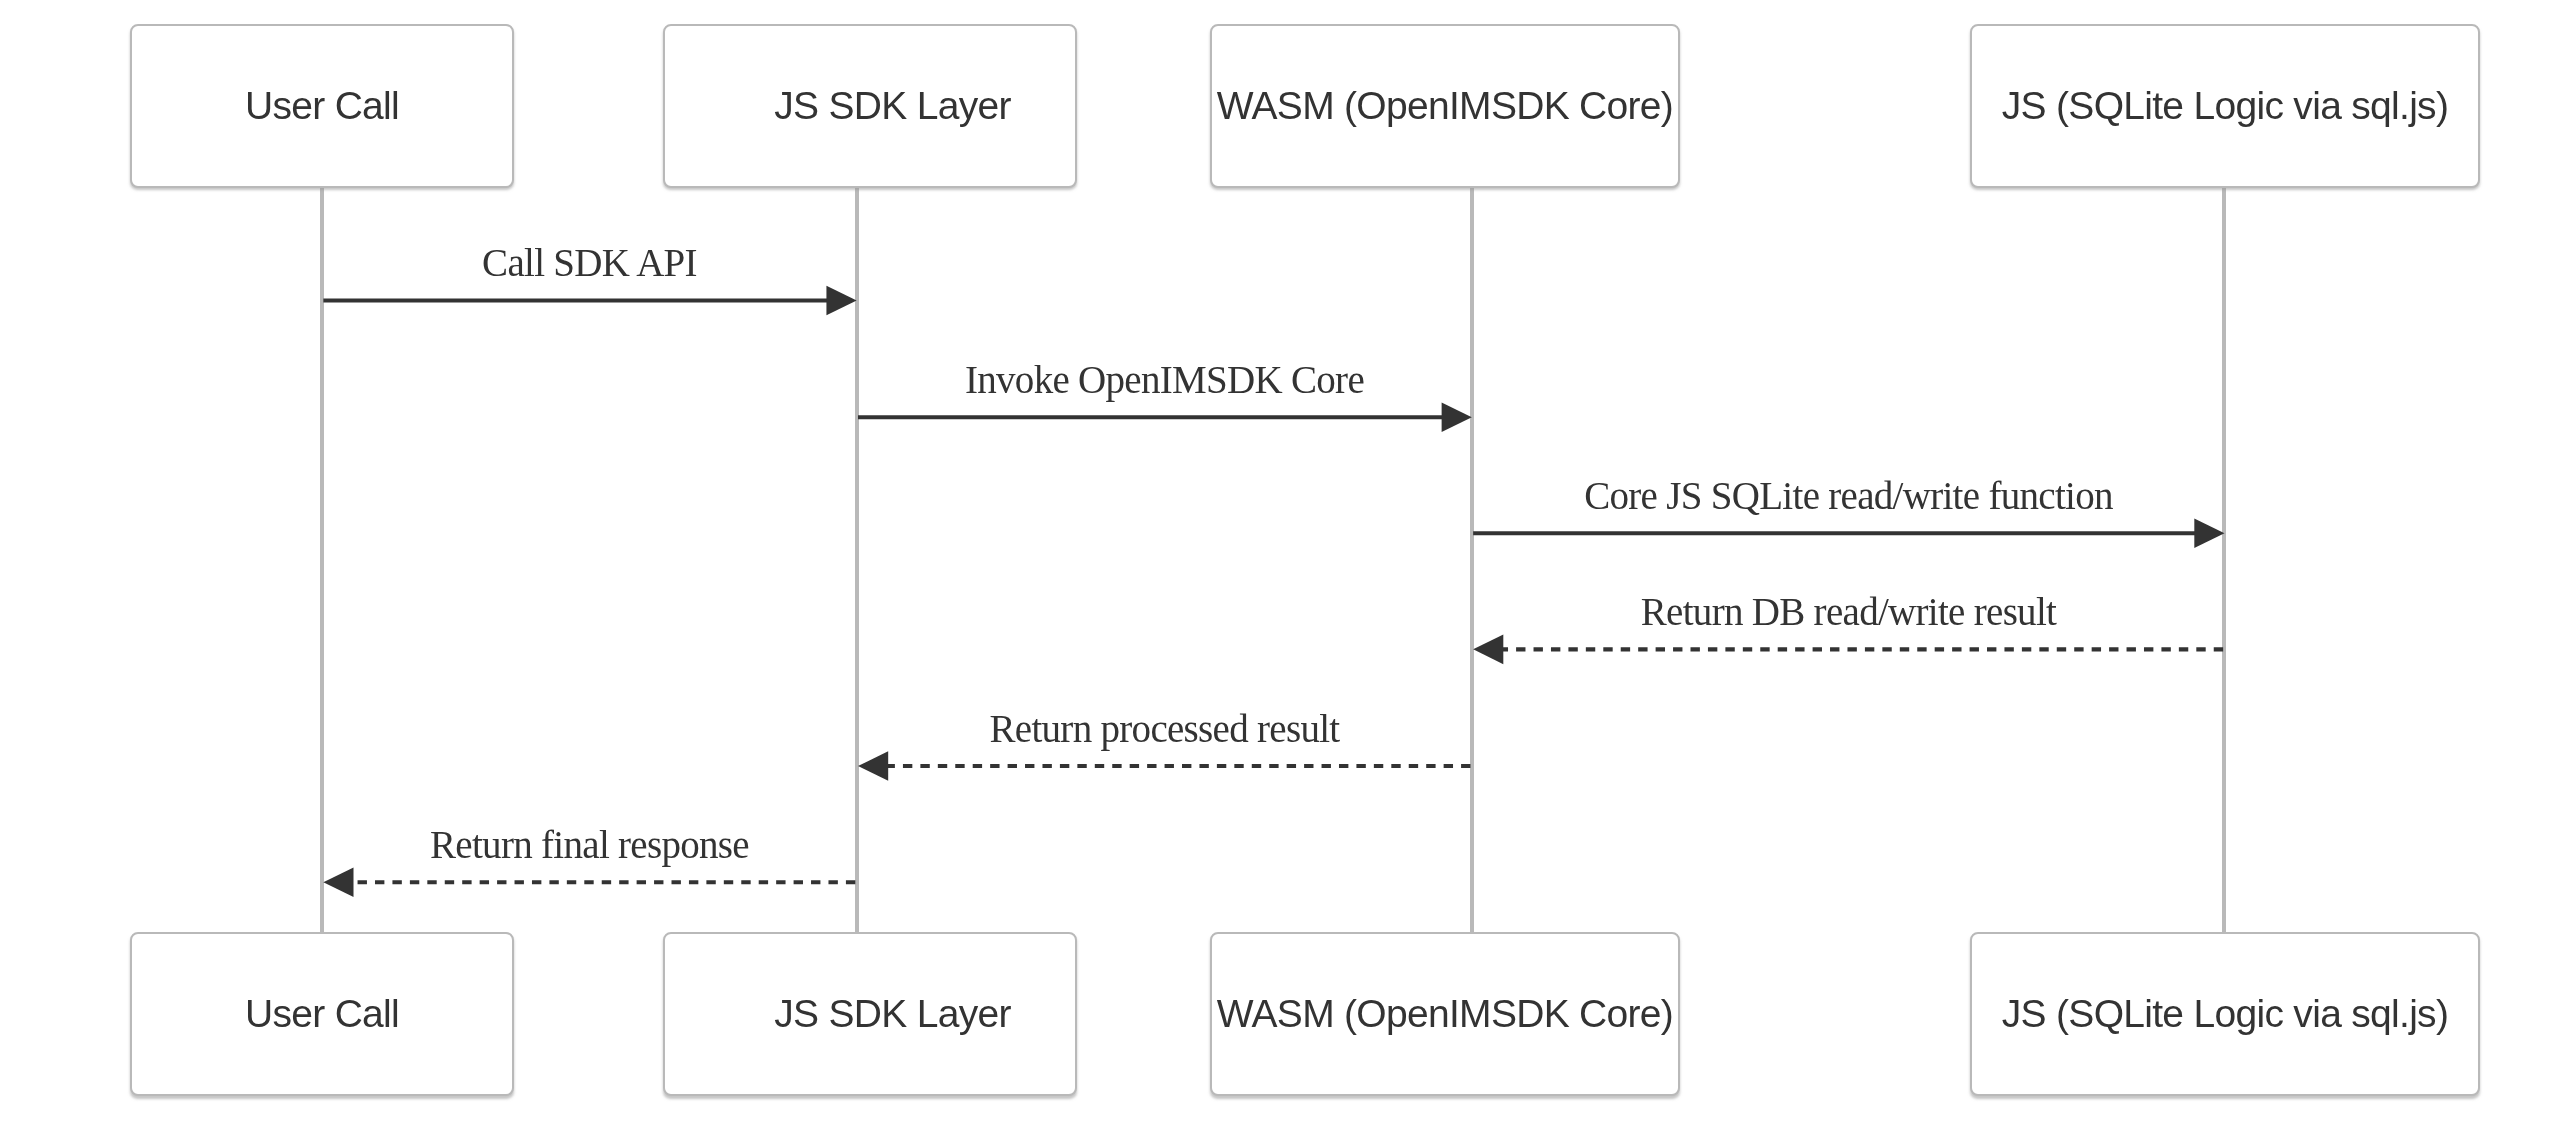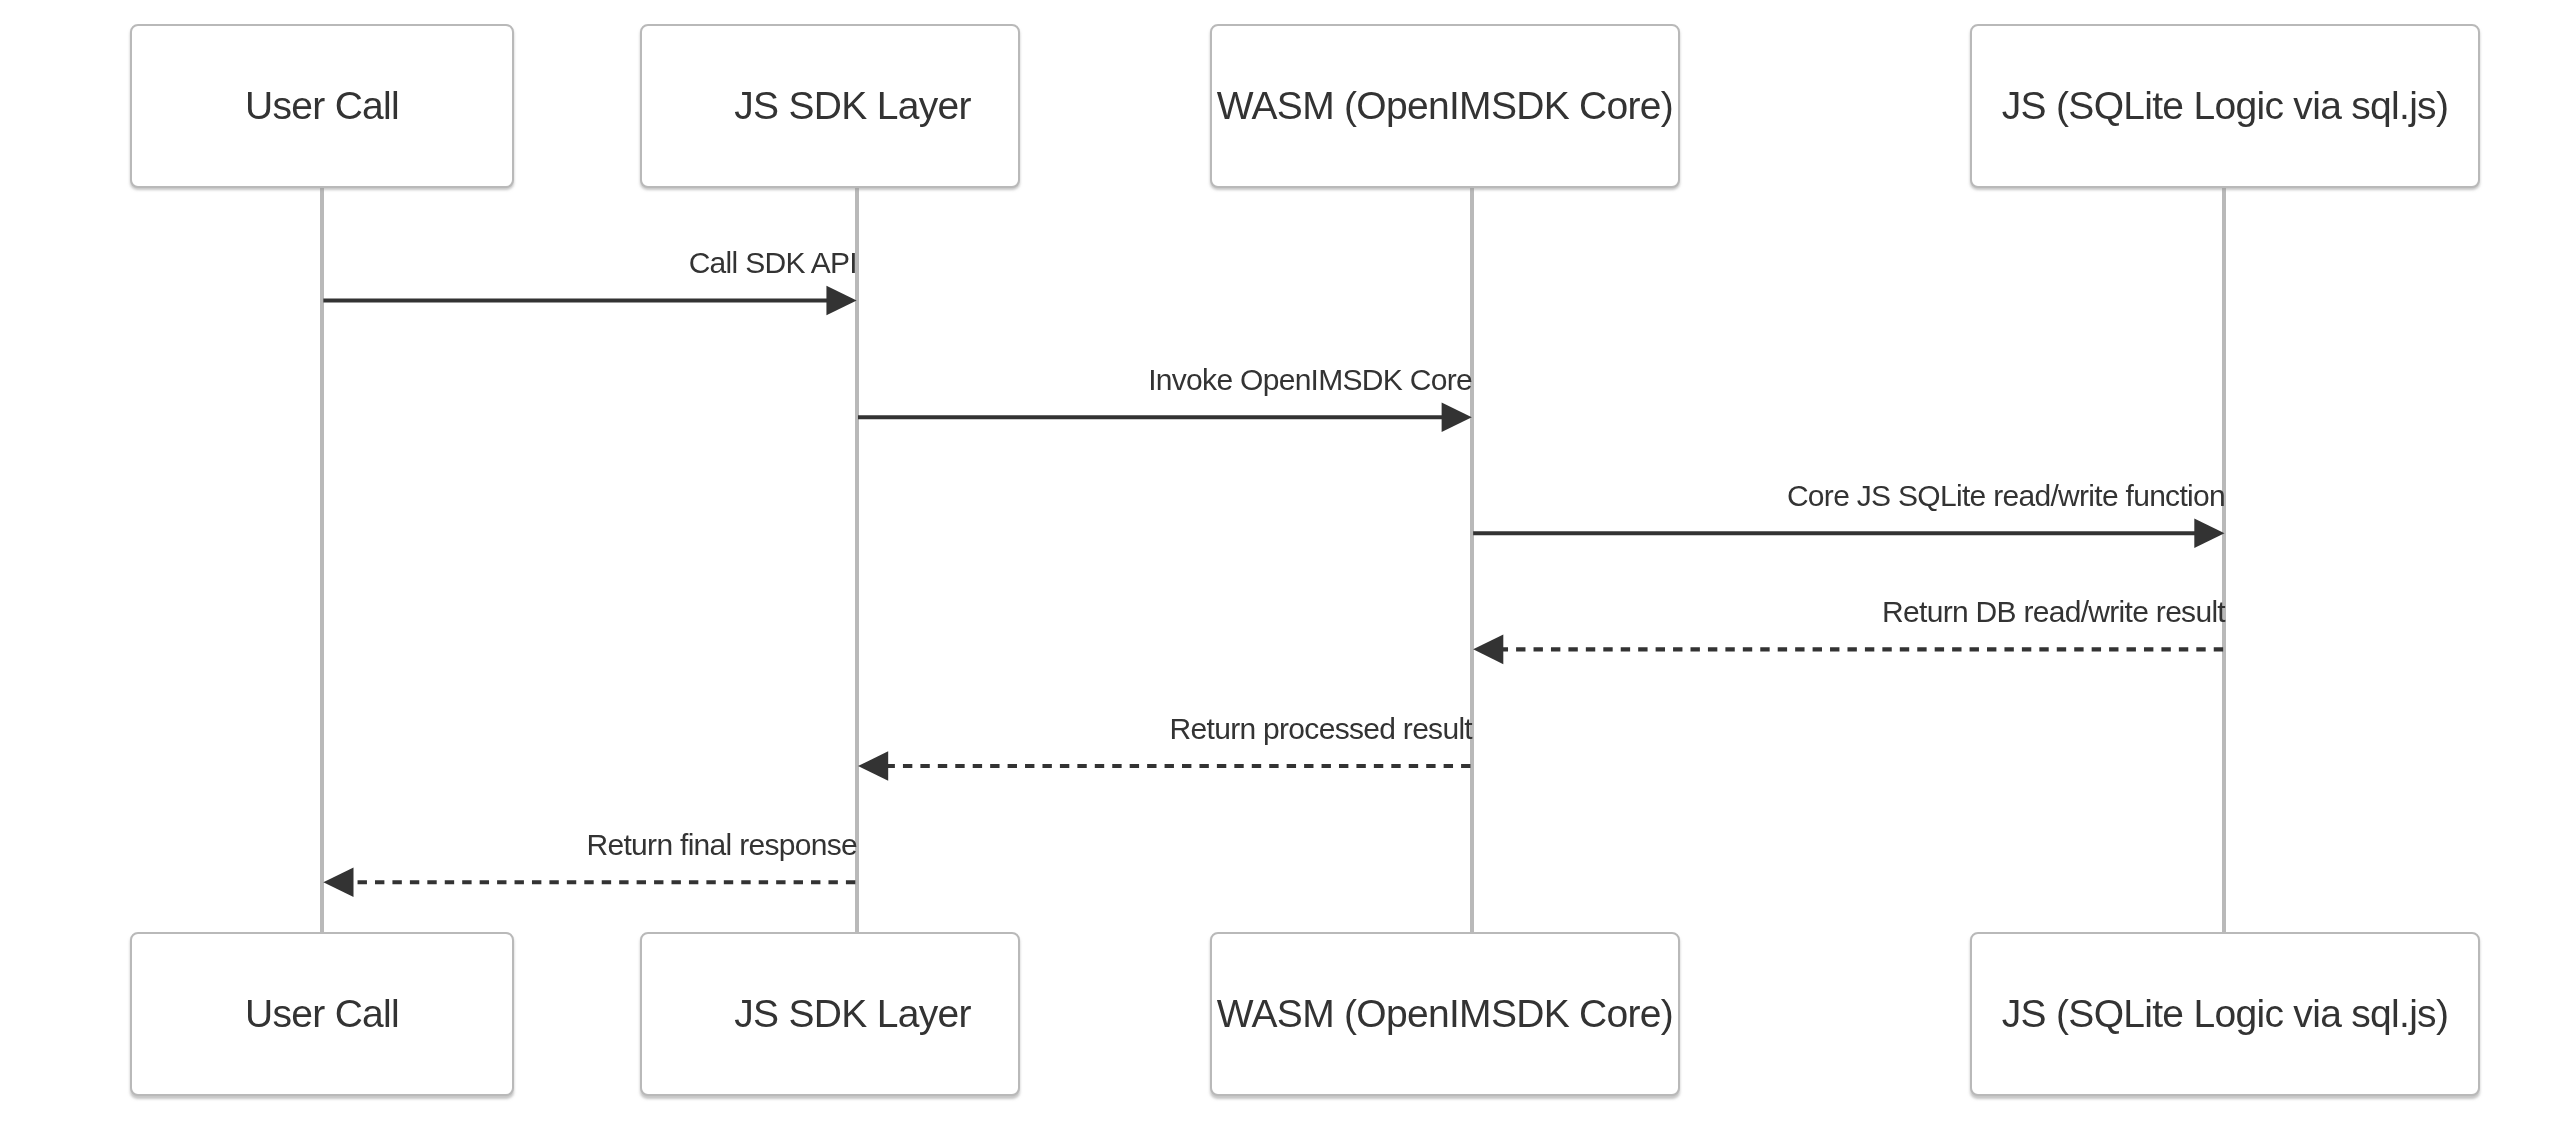--- a/index.html
+++ b/index.html
@@ -35,31 +35,32 @@
     align-items: center;
     justify-content: center;
     font-size: 39px;
     letter-spacing: -0.7px;
     white-space: nowrap;
     z-index: 2;
   }
   .actor-row-top .actor { top: 23.5px; }
   .actor-row-bottom .actor { top: 932px; }
   .a1 { left: 130px;  width: 384px; }
-  .a2 { left: 640px;  width: 380px; padding-left: 45px; }
+  .a2 { left: 663px;  width: 414px; padding-left: 45px; }
   .a3 { left: 1210px; width: 470px; text-align: right; }
   .a4 { left: 1970px; width: 510px; align-items: center; }
   .msg-label {
     position: absolute;
-    text-align: right;
-    font-size: 30px;
+    text-align: center;
+    font-size: 39px;
     letter-spacing: -0.7px;
     line-height: 43px;
     white-space: nowrap;
     z-index: 1;
+    font-family: Liberation Serif, serif;
   }
   .m1 { left: 322px;  width: 535px;  top: 241px;  }
   .m2 { left: 857px; width: 615px;  top: 358px;  }
   .m3 { left: 1472px; width: 753px; top: 474px;  }
   .m4 { left: 1472px; width: 753px; top: 590px;  }
   .m5 { left: 857px; width: 615px;  top: 707px; }
   .m6 { left: 322px;  width: 535px;  top: 823px; }
   #arrow-layer {
     position: absolute;
     top: 0;

